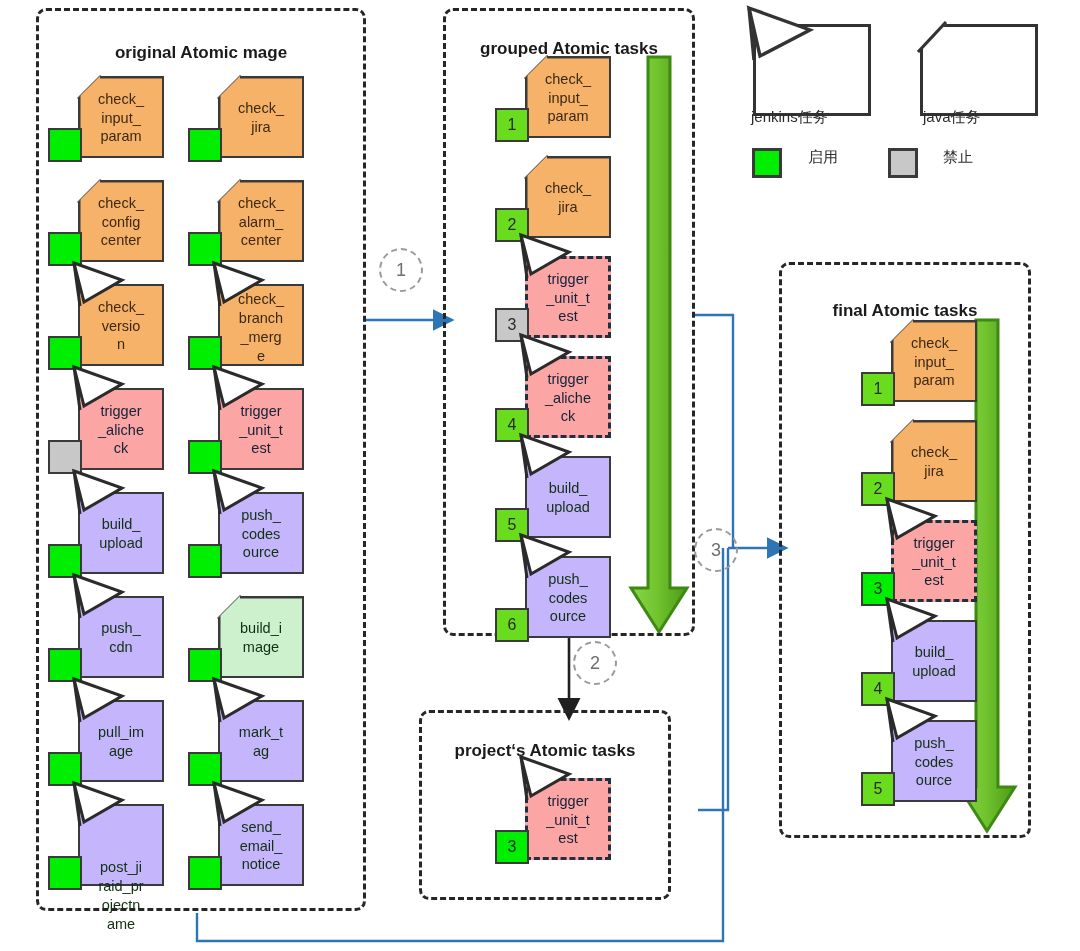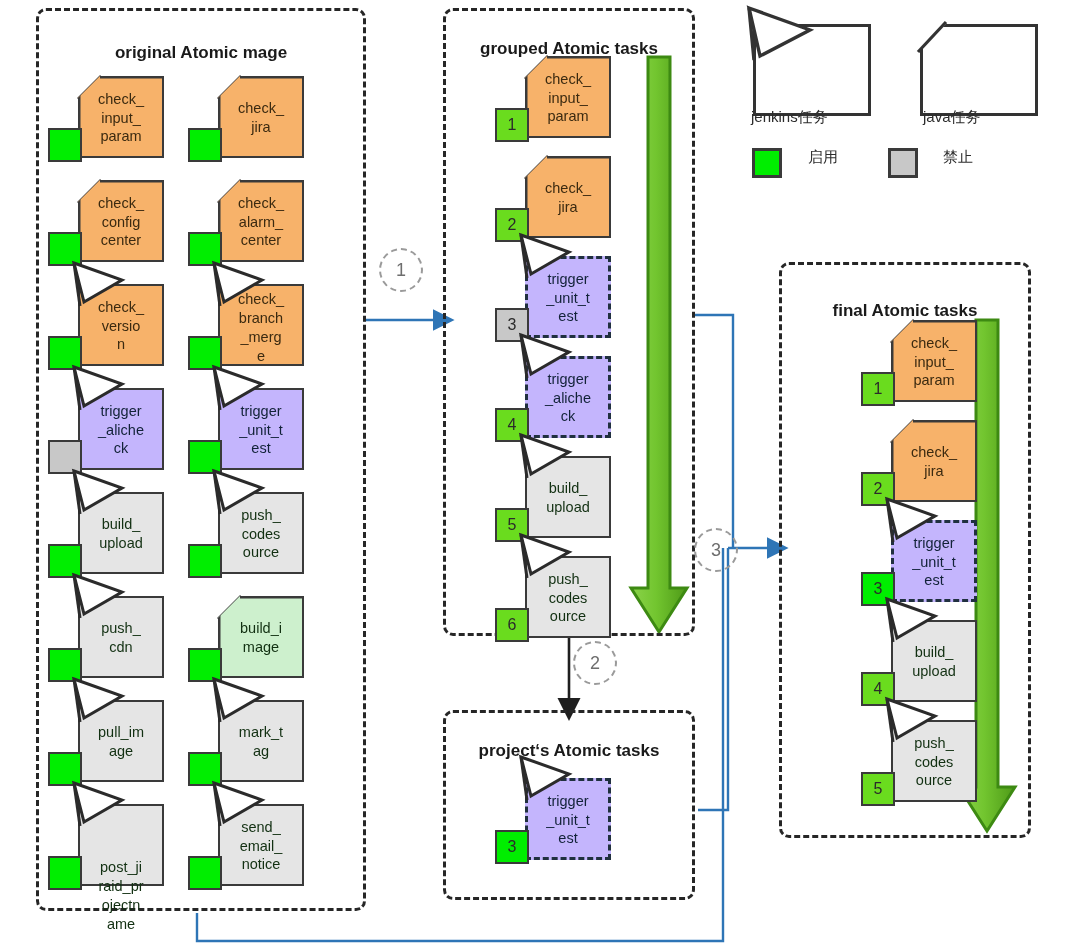--- a/index.html
+++ b/index.html
@@ -17,22 +17,22 @@
       font-size:14.5px;line-height:1.30;padding:2px 2px 0 2px;}
   
   .node.java .body{clip-path:polygon(22px 0,100% 0,100% 100%,0 100%,0 22px);
       border:none;background-clip:padding-box;}
   .node .badge{position:absolute;left:0;bottom:0;width:34px;height:34px;box-sizing:border-box;
       border:2.5px solid #3a3a3a;display:flex;align-items:center;justify-content:center;
       font-size:16px;color:#2b2b2b;}
 
   
   .c-orange .body{background:#F7B26A;color:#3b2a10;}
-  .c-blue   .body{background:#c4b5fd;color:#122238;}
-  .c-green  .body{background:#e5e5e5;color:#123012;}
+  .c-blue   .body{background:#fca5a5;color:#122238;}
+  .c-green  .body{background:#c4b5fd;color:#123012;}
   .b-on  {background:#00EE00;}
   .b-off {background:#C8C8C8;}
   .b-on2 {background:#6ADC1E;}
 
   .node.dashedbox .body{border-style:dashed;border-width:3px;border-color:#20303f;}
 
   
   .ovf .body{align-items:flex-start;padding-top:4px;overflow:visible;}
 
   
@@ -95,21 +95,21 @@
 </svg>
 
 <div class="group" style="left:36px;top:8px;width:330px;height:903px;">
   <div class="group-title" style="top:32px;">original Atomic mage</div>
 </div>
 
 <div class="group" style="left:443px;top:8px;width:252px;height:628px;">
   <div class="group-title" style="top:28px;">grouped Atomic tasks</div>
 </div>
 
-<div class="group" style="left:443px;top:710px;width:252px;height:190px;">
+<div class="group" style="left:419px;top:710px;width:252px;height:190px;">
   <div class="group-title" style="top:28px;">project‘s Atomic tasks</div>
 </div>
 
 <div class="group" style="left:779px;top:262px;width:252px;height:576px;">
   <div class="group-title" style="top:36px;">final Atomic tasks</div>
 </div>
 
 <div class="legend" style="left:740px;top:4px;width:320px;height:180px;">
   <div class="legend-shape" style="left:13px;top:20px;width:118px;height:92px;"></div>
   <svg style="position:absolute;left:0px;top:-4px;width:80px;height:62px;overflow:visible;">

